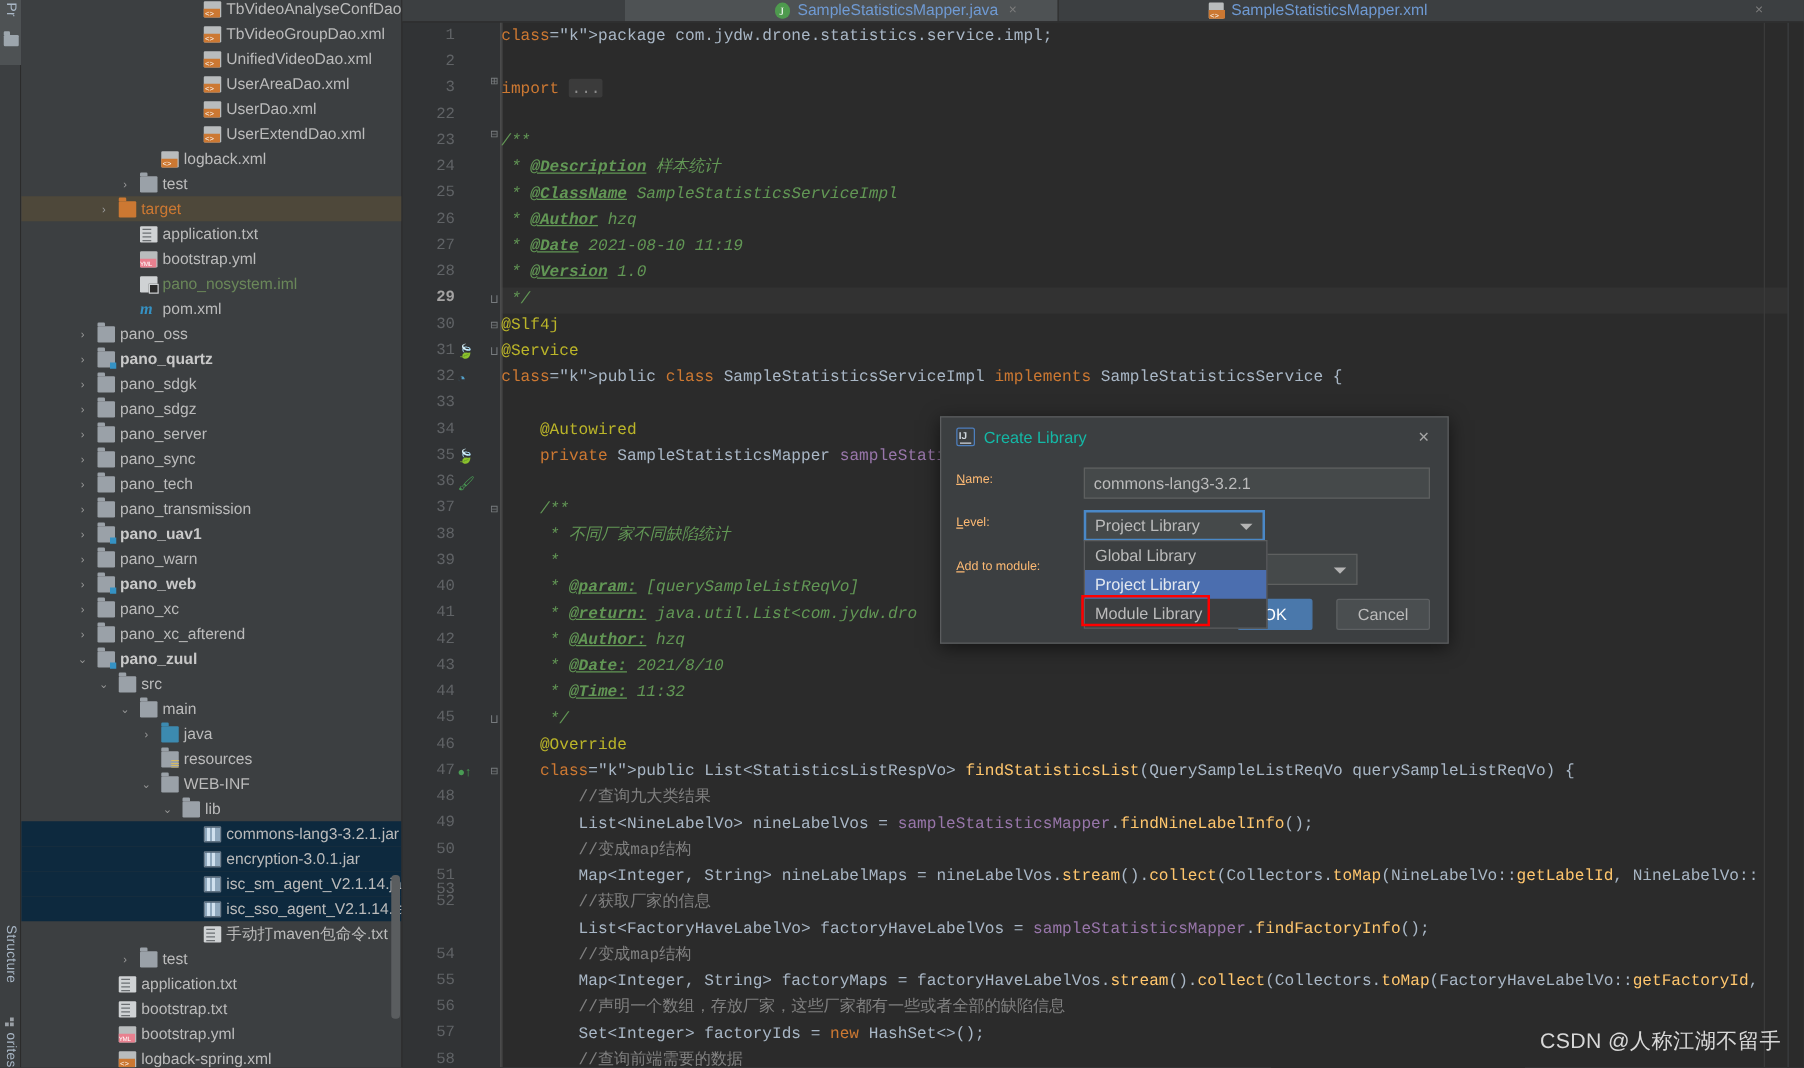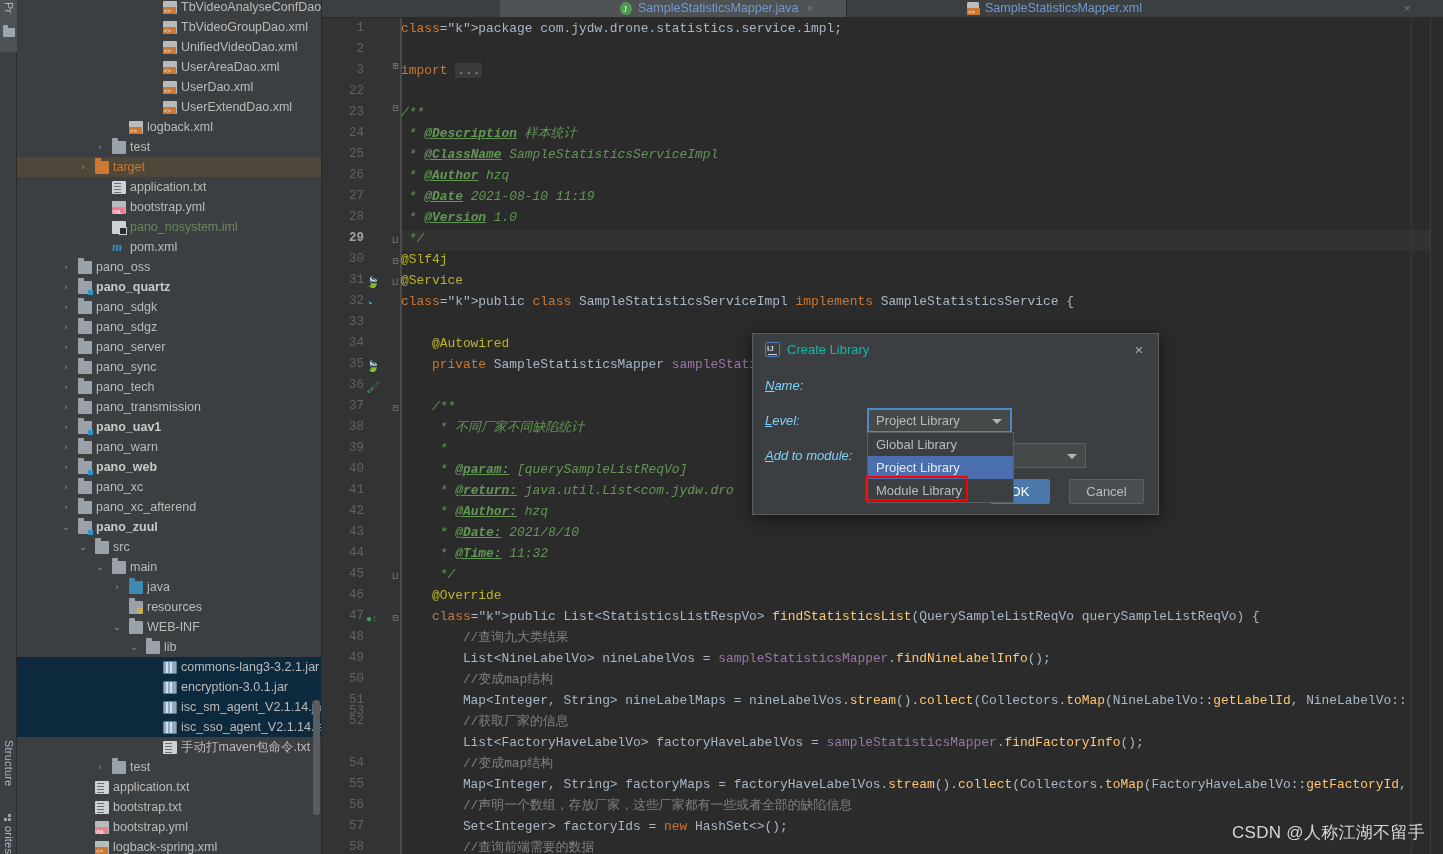--- a/index.html
+++ b/index.html
@@ -208,21 +208,21 @@
   }
   .dlg-title-text {
     position:absolute; left:34px; top:0; height:32px; line-height:32px;
     font-size:13px; color:#14b8a6;
   }
   .dlg-close {
     position:absolute; right:11px; top:8px; width:16px; height:16px;
     color:#a6a6a6; font-size:15px; line-height:15px; text-align:center; cursor:default;
   }
   .dlg-label {
-    position:absolute; font-size:13px; color:#7dd3fc;font-style:italic;
+    position:absolute; font-size:10px; color:#fdba74;
   }
   .dlg-label u { text-decoration:underline; }
   .textfield {
     position:absolute; background:#45494a; border:1px solid #5e6060;
     color:#bbbbbb; font-size:13px; padding:0 7px;
     display:flex; align-items:center;
   }
   .combo {
     position:absolute; background:#45494a; border:1px solid #5e6060;
     color:#bbbbbb; font-size:13px; display:flex; align-items:center;
@@ -562,20 +562,23 @@
       <div class="dlg-ij">
           <i></i>
         </div>
       <div class="dlg-title-text">Create Library</div>
       <div class="dlg-close">×</div>
     </div>
 
     <div class="dlg-label" style="left:12px; top:44px;">
       <u>N</u><span>ame:</span>
     </div>
+    <div class="textfield" style="left:114px; top:40px; width:277px; height:25px;">
+      <span>commons-lang3-3.2.1</span>
+    </div>
 
     <div class="dlg-label" style="left:12px; top:79px;">
       <u>L</u><span>evel:</span>
     </div>
     <div class="combo focused" style="left:114px; top:74px; width:145px; height:25px;">
       <span>Project Library</span>
       <span class="arrow"></span>
     </div>
 
     <div class="dlg-label" style="left:12px; top:114px;">

